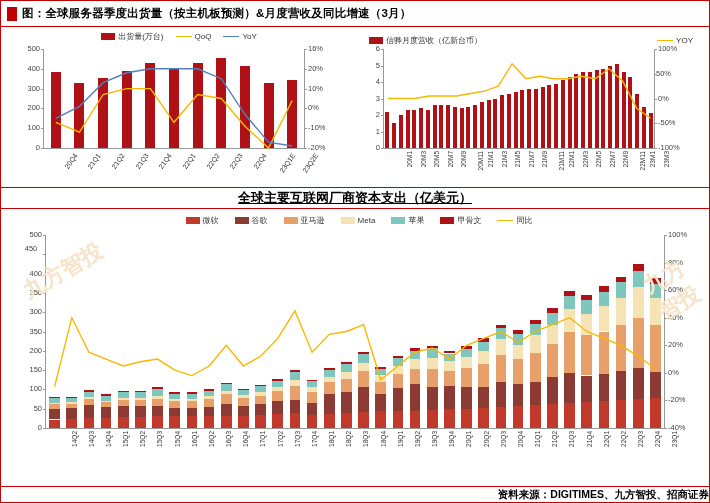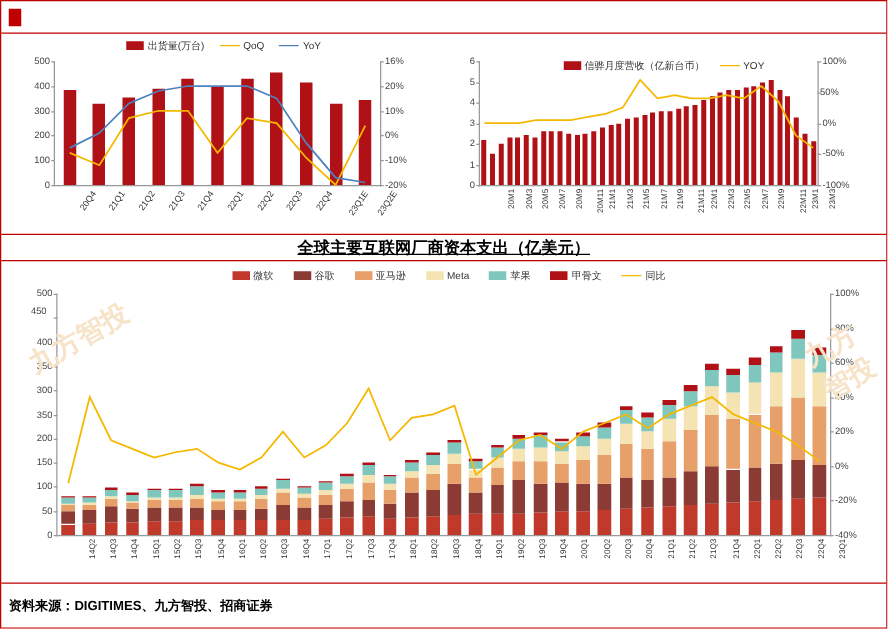--- a/index.html
+++ b/index.html
@@ -32,23 +32,23 @@
   }
   
   .sec2-title {
     position:absolute; left:0; top:186px; width:708px; height:22px;
     border-top:1px solid #c00000; border-bottom:1px solid #c00000;
     display:flex; align-items:center; justify-content:center;
   }
   .sec2-title span { font-size:13px; font-weight:bold; text-decoration:underline; }
   
   .footer {
-    position:absolute; left:0; bottom:0; width:708px; height:36px;
+    position:absolute; left:0; bottom:0; width:708px; height:16px;
     border-top:1px solid #c00000;
-    display:flex; align-items:center; padding-left:6px;
+    display:flex; align-items:center; padding-left:6px;justify-content:flex-end;
   }
   .footer span { font-size:10.5px; font-weight:bold; }
 
   
   .chart { position:absolute; }
   .legend { display:flex; align-items:center; justify-content:center; gap:12px; }
   .legend .item { display:flex; align-items:center; gap:3px; font-size:8px; color:#333; }
   .legend .key-bar { width:14px; height:7px; }
   .legend .key-line { width:16px; height:0; border-top:1.6px solid #000; }
   .plot { position:absolute; border-left:1px solid #999; border-bottom:1px solid #999; }
@@ -76,20 +76,21 @@
     transform:rotate(-30deg); pointer-events:none; user-select:none;
   }
 </style>
 </head>
 <body>
 
 <div class="page">
 
   <div class="title-bar">
     <div class="swatch"></div>
+    <div class="ttl">图：全球服务器季度出货量（按主机板预测）&amp;月度营收及同比增速（3月）</div>
   </div>
 
   <div class="chart" id="chart1" style="left:8px; top:28px; width:340px; height:156px;">
     <div class="legend" style="position:absolute; left:10px; top:0; width:320px; height:14px;">
       <div class="item">
         <span class="key-bar" style="background:#b01116"></span>
         <span>出货量(万台)</span>
       </div>
       <div class="item">
         <span class="key-line" style="border-top-color:#f5b800"></span>
@@ -148,21 +149,21 @@
         <div class="xlab" style="left: 130px; top: 103px;">22Q1</div>
         <div class="xlab" style="left: 153.636px; top: 103px;">22Q2</div>
         <div class="xlab" style="left: 177.273px; top: 103px;">22Q3</div>
         <div class="xlab" style="left: 200.909px; top: 103px;">22Q4</div>
         <div class="xlab" style="left: 224.545px; top: 103px;">23Q1E</div>
         <div class="xlab" style="left: 248.182px; top: 103px;">23Q2E</div>
       </div>
   </div>
 
   <div class="chart" id="chart2" style="left:358px; top:28px; width:344px; height:156px;">
-    <div class="legend" style="position:absolute; left:10px; top:16px; width:324px; height:14px;">
+    <div class="legend" style="position:absolute; left:10px; top:4px; width:324px; height:14px;justify-content:space-between;">
       <div class="item">
         <span class="key-bar" style="background:#b01116"></span>
         <span>信骅月度营收（亿新台币）</span>
       </div>
       <div class="item">
         <span class="key-line" style="border-top-color:#f5b800"></span>
         <span>YOY</span>
       </div>
     </div>
     <div class="plot r-axis" id="c2plot" style="left:24px; top:20px; width:272px; height:100px;">

